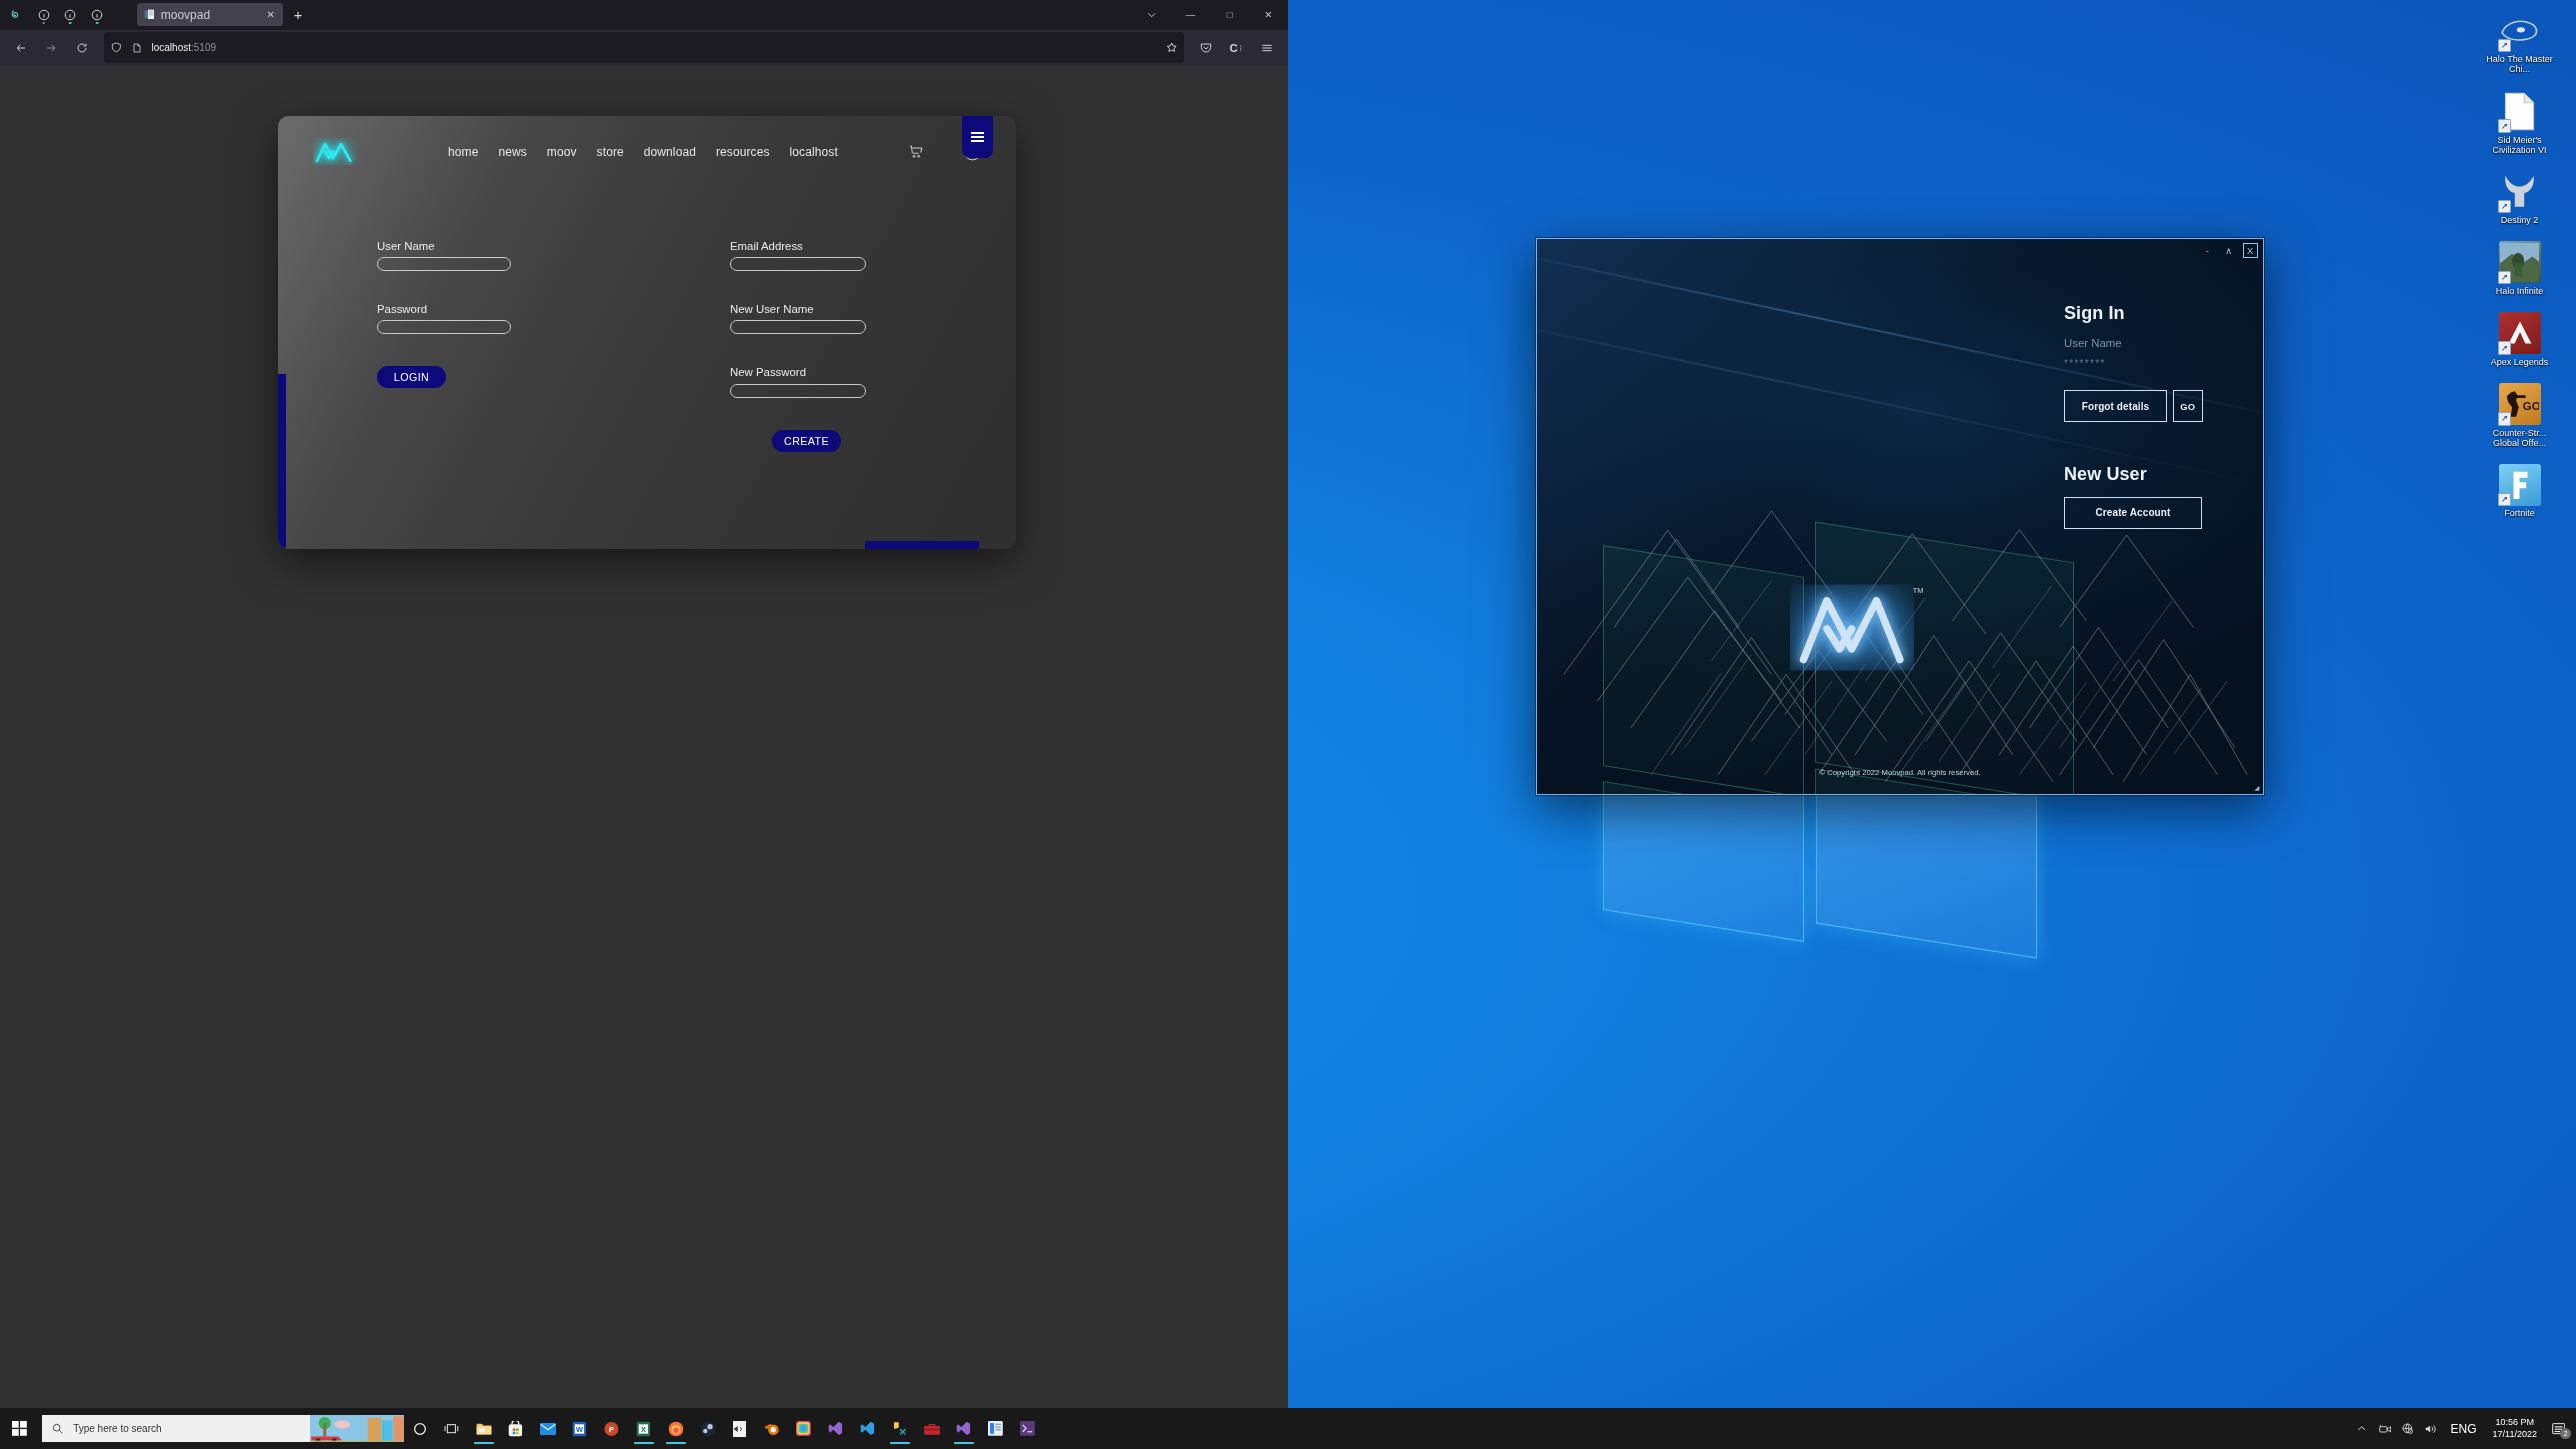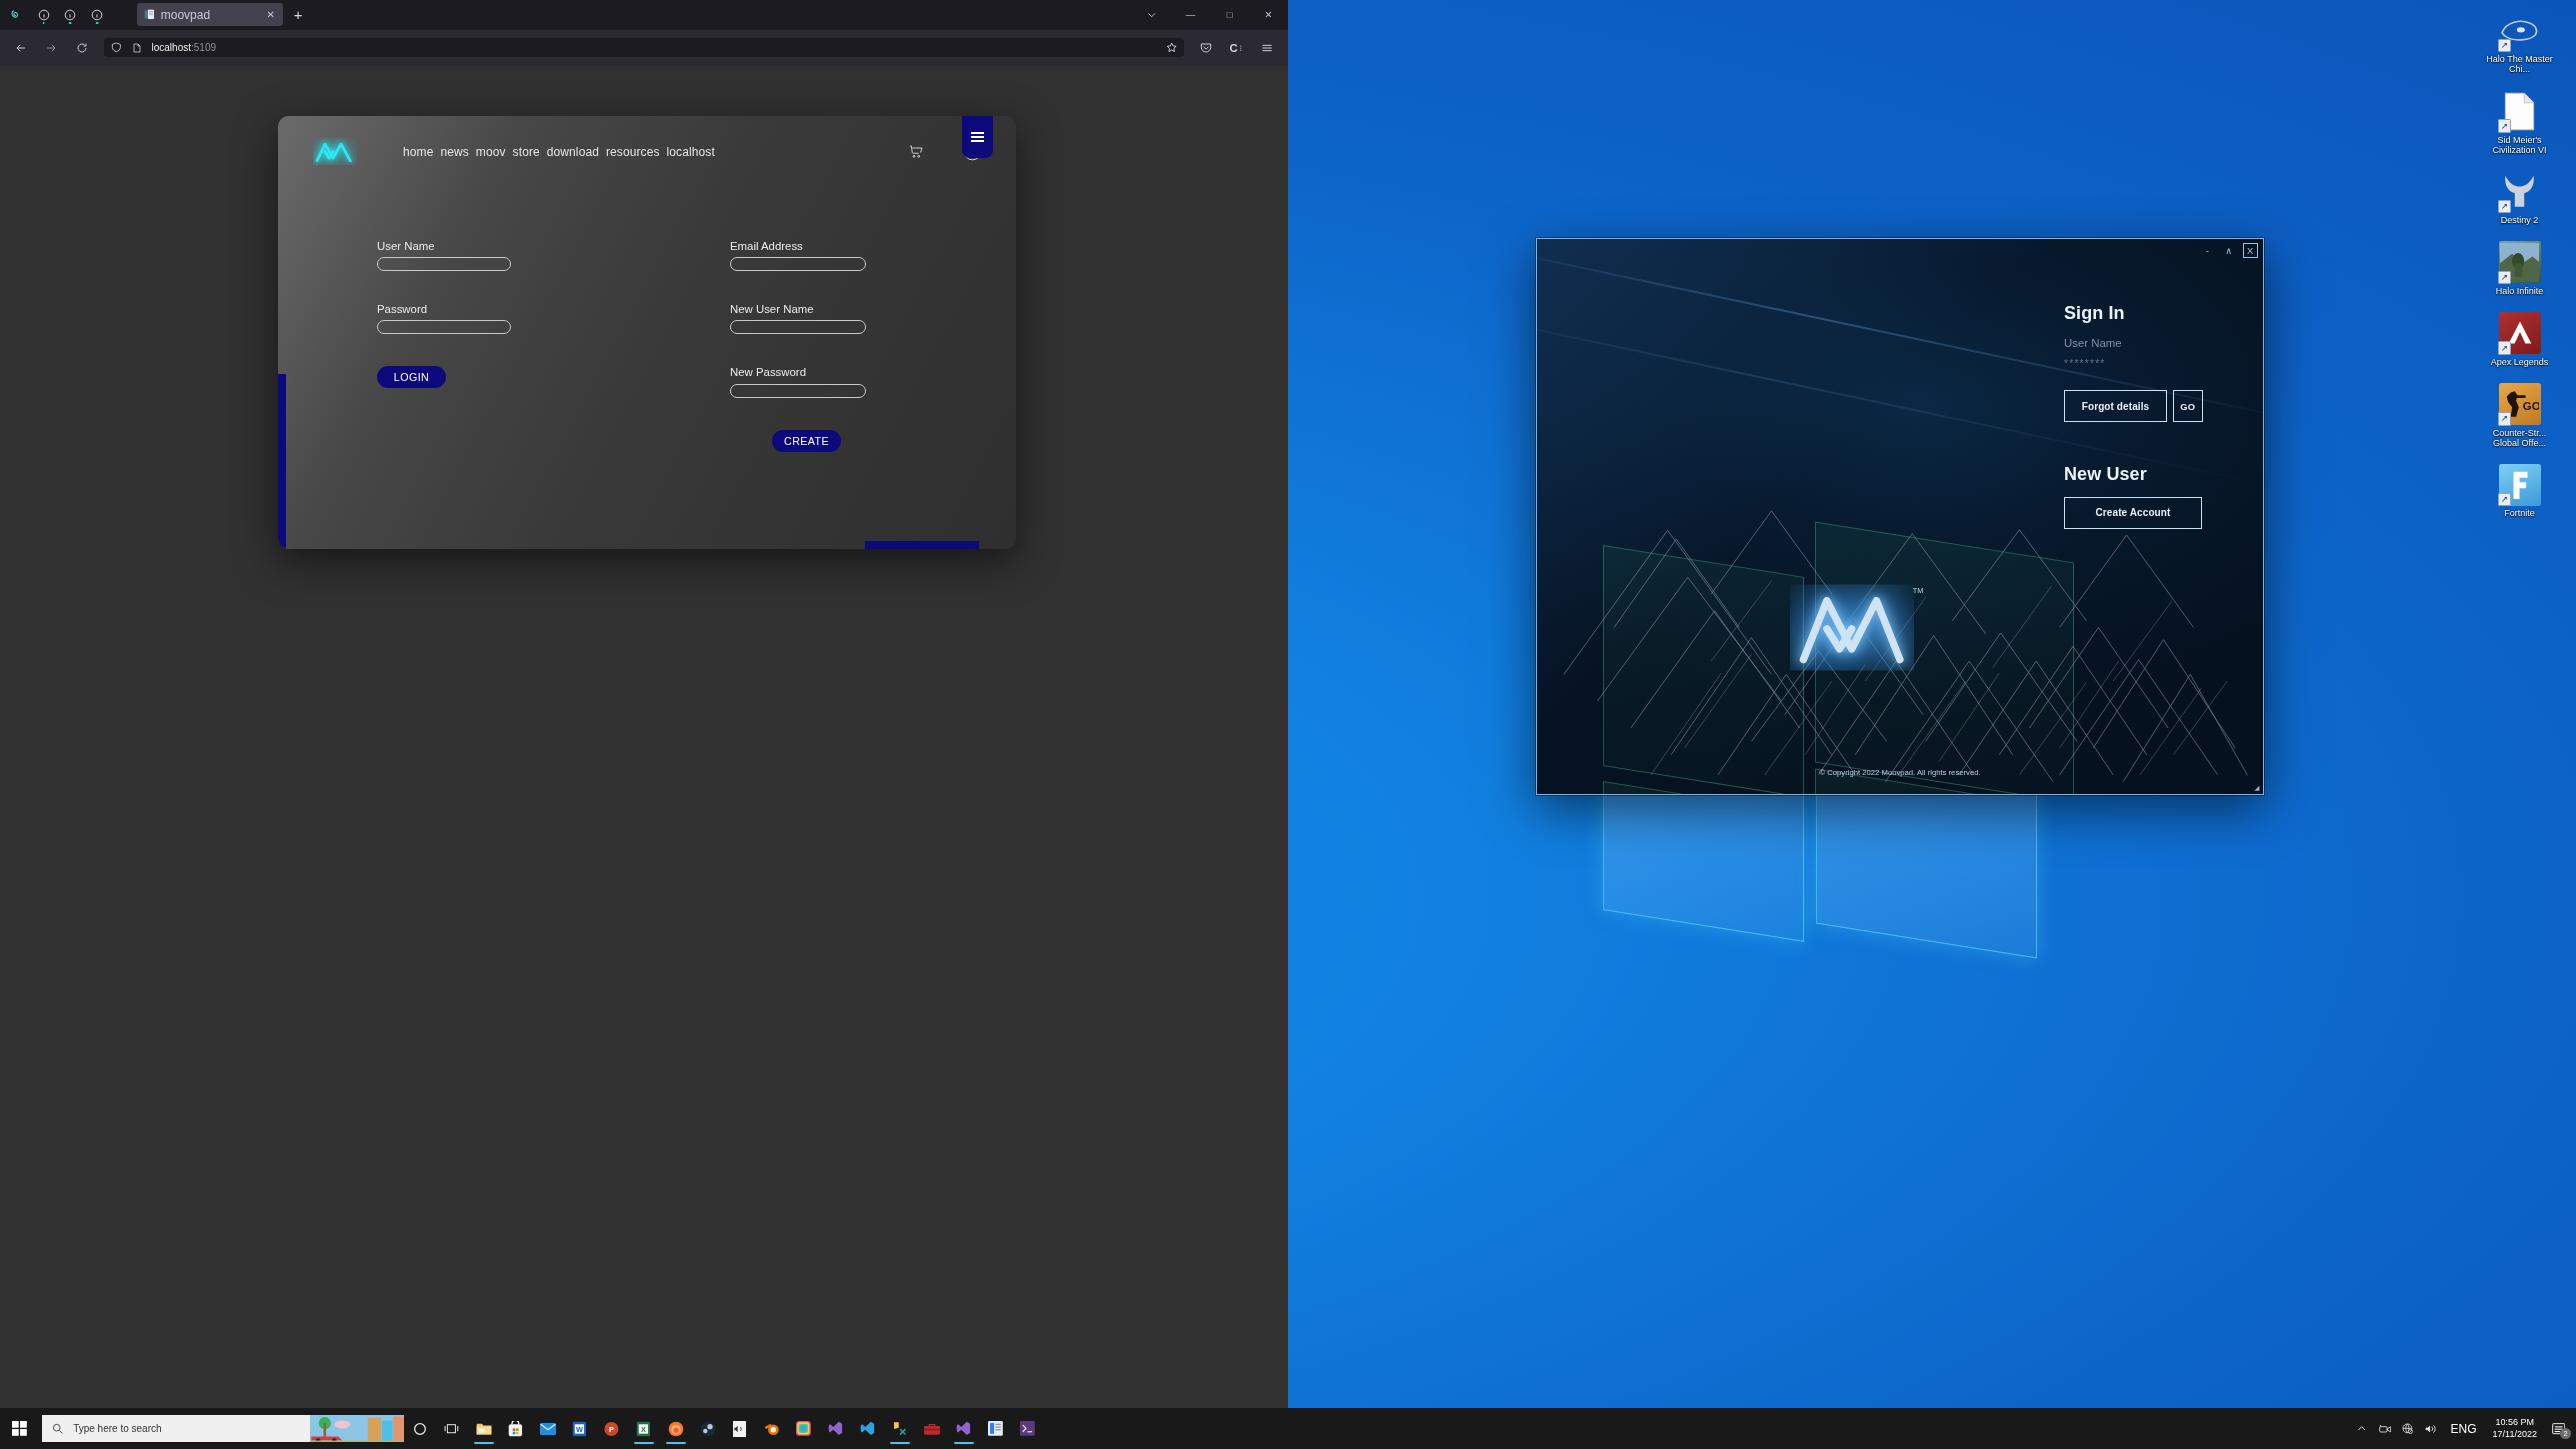--- a/index.html
+++ b/index.html
@@ -100,21 +100,21 @@
   .ff-win-ctrls { position: absolute; right: 0; top: 0; height: 29.5px; display: flex; align-items: center; }
   .ff-win-btn { width: 39px; height: 29.5px; display:flex; align-items:center; justify-content:center; color:#c9c9d4; font-size: 9.4px; }
 
   .ff-navbar {
     height: 36px; background: #2b2a33;
     display: flex; align-items: center; padding: 0 6.7px; gap: 2.7px;
   }
   .ff-nav-btn { width: 28px; height: 25.5px; display:flex; align-items:center; justify-content:center; color:#8f8f9d; }
   .ff-nav-btn.enabled { color: #cfcfd8; }
   .ff-urlbar {
-    flex: 1; height: 19px; margin: 0 5.4px; border-radius: 3.4px;
+    flex: 1; height: 31px; margin: 0 5.4px; border-radius: 3.4px;
     background: #1c1b22; display: flex; align-items: center; padding: 0 6.7px; gap: 10px;
   }
   .ff-url-text { font-size: 10px; color: #f0f0f4; }
   .ff-url-text .port { color: #8f8f9d; }
   .ff-url-star { margin-left: auto; color: #cfcfd8; display:flex; align-items:center; }
   .ff-nav-right { display: flex; align-items: center; gap: 2.7px; }
 
   
   .ff-content {
     flex: 1; background: #313131; position: relative; overflow: hidden;
@@ -135,21 +135,21 @@
   #site-bottombar {
     position: absolute; right: 37px; bottom: 0;
     width: 114px; height: 8px;
     background: #0c0a7a;
   }
   .site-nav {
     position: absolute; left: 0; top: 0; right: 0; height: 72px;
     display: flex; align-items: center;
   }
   .site-logo { margin-left: 35px; width: 44px; height: 27px; display:flex; align-items:center; }
-  .site-menu { display: flex; gap: 7px; margin-left: 46px; }
+  .site-menu { display: flex; gap: 20px; margin-left: 91px; }
   .site-menu-item { font-size: 12px; color: #e6e6e6; letter-spacing: 0.1px; }
   .site-nav-icons { margin-left: auto; display: flex; align-items: center; gap: 34px; margin-right: 32px; }
   .site-icon { width: 23px; height: 23px; display:flex; align-items:center; justify-content:center; color:#e9e9e9; }
   .site-hamburger {
     position: absolute; right: 23px; top: 0;
     width: 31px; height: 42px;
     background: #0c0a7a; border-radius: 0 0 8px 8px;
     display: flex; align-items: center; justify-content: center;
   }
   .ham-lines { display:flex; flex-direction: column; gap: 2px; }

